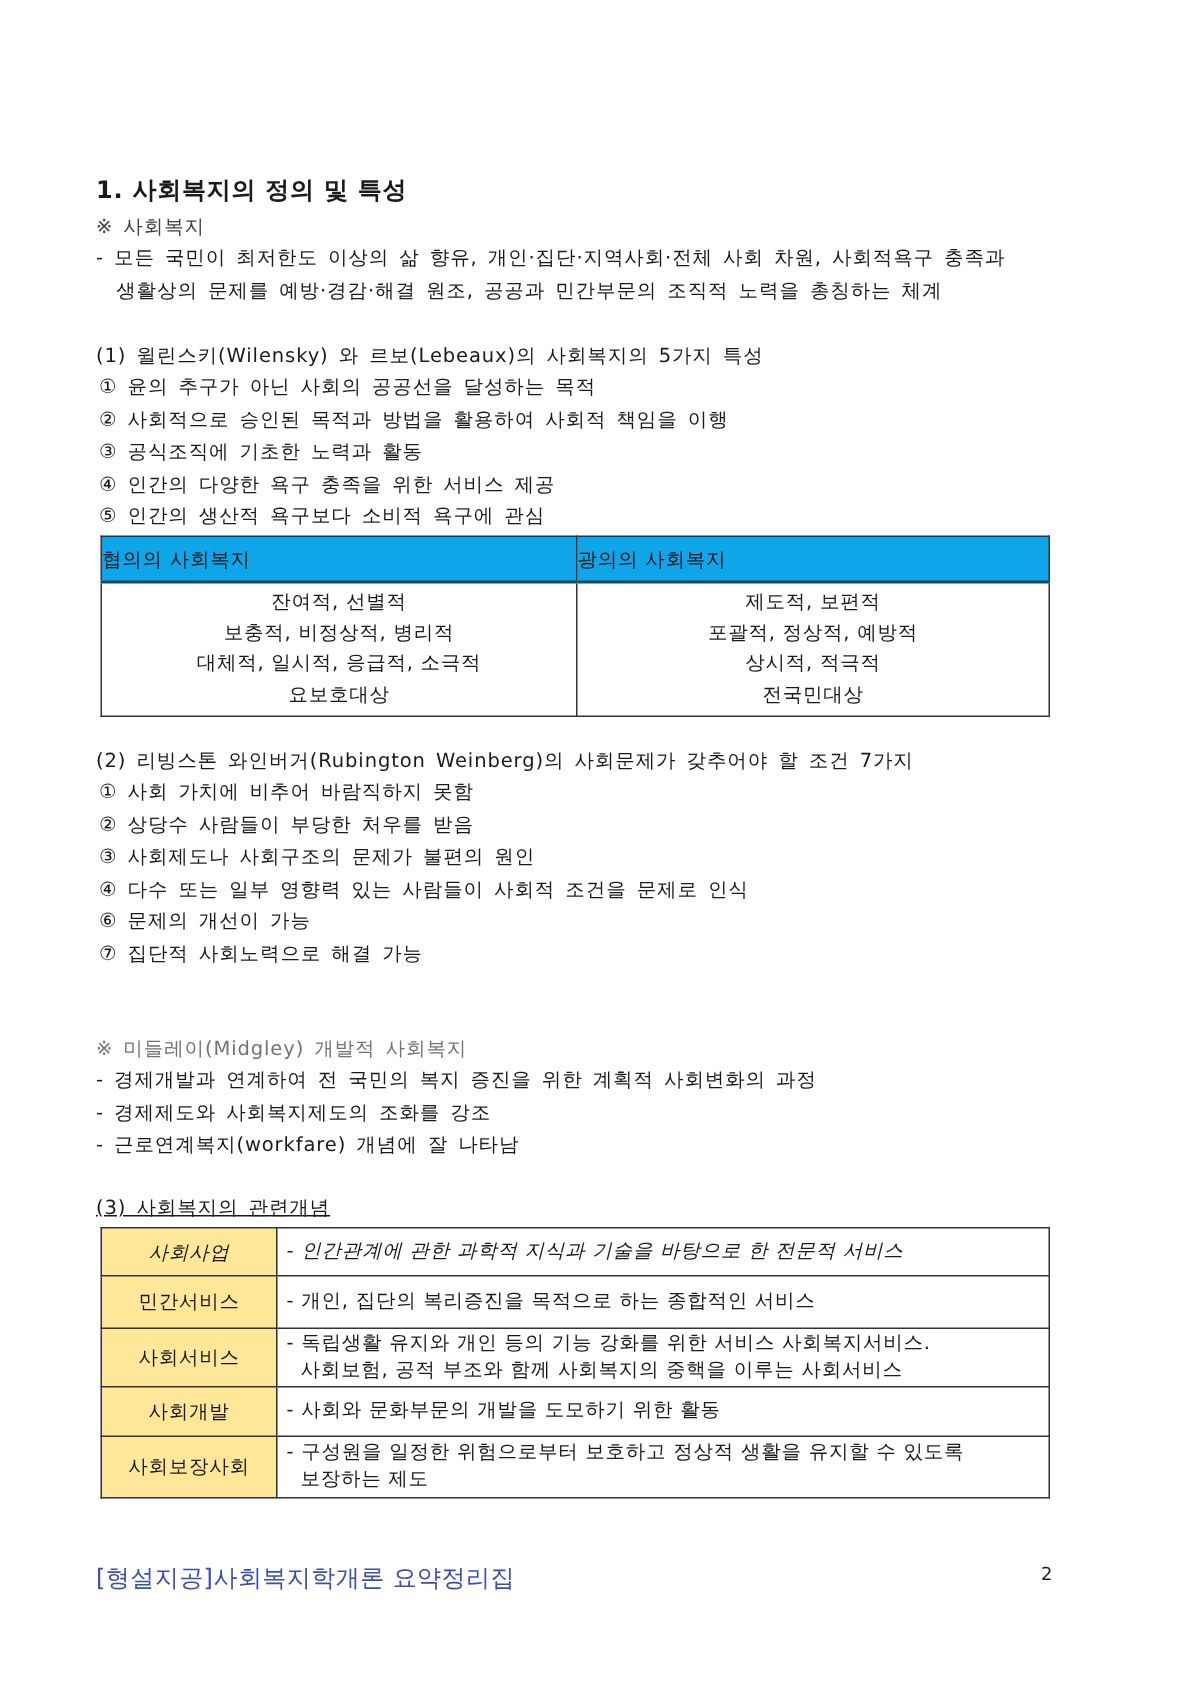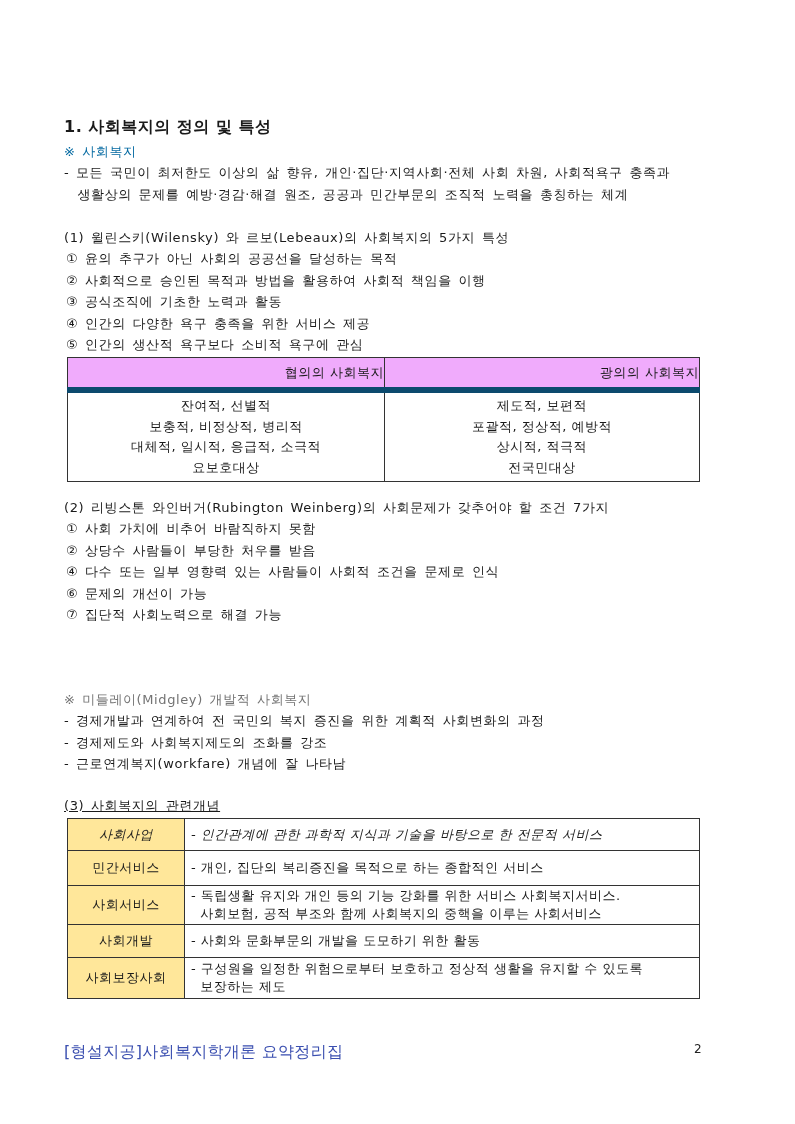--- a/index.html
+++ b/index.html
@@ -2,28 +2,28 @@
 <html><head>
 <meta charset="utf-8">
 <style>
   html, body { margin: 0; padding: 0; background: #ffffff; }
   body { width: 795px; height: 1124px; position: relative; overflow: hidden;
          font-family: "DejaVu Sans", "Liberation Sans", sans-serif; color: #1a1a1a; }
   .page { position: absolute; left: 0; top: 0; width: 795px; height: 920px; }
   .abs { position: absolute; white-space: nowrap; }
   .h1 { left: 64px; top: 117px; font-size: 16px; font-weight: bold; letter-spacing: 0.5px; }
   .txt { font-size: 13px; line-height: 21.5px; letter-spacing: 0.6px; word-spacing: 2px; }
-  .blue { color: #0369a1; }
+  .blue { color: #404040; }
   .red { color: #737373; }
   .list { position: absolute; left: 66px; }
   .list div { font-size: 13px; height: 21.5px; line-height: 21.5px; letter-spacing: 0.6px; word-spacing: 2px; white-space: nowrap; }
   table { border-collapse: collapse; position: absolute; font-size: 13px; letter-spacing: 0.5px; }
   table td, table th { border: 1px solid #333; padding: 0; font-weight: normal; }
   .t1 { left: 67px; top: 357px; width: 633px; }
-  .t1 th { background: #f0abfc; height: 29px; text-align: right; border-bottom: 6px solid #0c4a6e; }
+  .t1 th { background: #0ea5e9; height: 29px; text-align: left; border-bottom: 2px solid #0c4a6e; }
   .t1 td { text-align: center; vertical-align: top; padding-top: 3px; padding-bottom: 3px; }
   .t1 td div { height: 20.5px; line-height: 20.5px; }
   .t2 { left: 67px; top: 818px; width: 633px; }
   .t2 td.k { background: #ffe79a; width: 116px; text-align: center; }
   .t2 td.v { padding-left: 6px; text-align: left; }
   .t2 td.v div { line-height: 18px; }
   .t2 tr.r1 td { height: 31px; font-style: italic; }
   .t2 tr.r2 td { height: 34px; }
   .t2 tr.r3 td { height: 38px; }
   .t2 tr.r4 td { height: 32px; }
@@ -71,20 +71,21 @@
         <div>전국민대상</div>
       </td>
     </tr>
   </tbody>
     </table>
 
   <div class="abs txt" style="left:64px; top:497px;">(2) 리빙스톤 와인버거(Rubington Weinberg)의 사회문제가 갖추어야 할 조건 7가지</div>
   <div class="list" style="top:518px;">
     <div>① 사회 가치에 비추어 바람직하지 못함</div>
     <div>② 상당수 사람들이 부당한 처우를 받음</div>
+    <div>③ 사회제도나 사회구조의 문제가 불편의 원인</div>
     <div>④ 다수 또는 일부 영향력 있는 사람들이 사회적 조건을 문제로 인식</div>
     <div>⑥ 문제의 개선이 가능</div>
     <div>⑦ 집단적 사회노력으로 해결 가능</div>
   </div>
 
   <div class="abs txt red" style="left:64px; top:689px;">※ 미들레이(Midgley) 개발적 사회복지</div>
   <div class="list" style="left:64px; top:710px;">
     <div>- 경제개발과 연계하여 전 국민의 복지 증진을 위한 계획적 사회변화의 과정</div>
     <div>- 경제제도와 사회복지제도의 조화를 강조</div>
     <div>- 근로연계복지(workfare) 개념에 잘 나타남</div>

